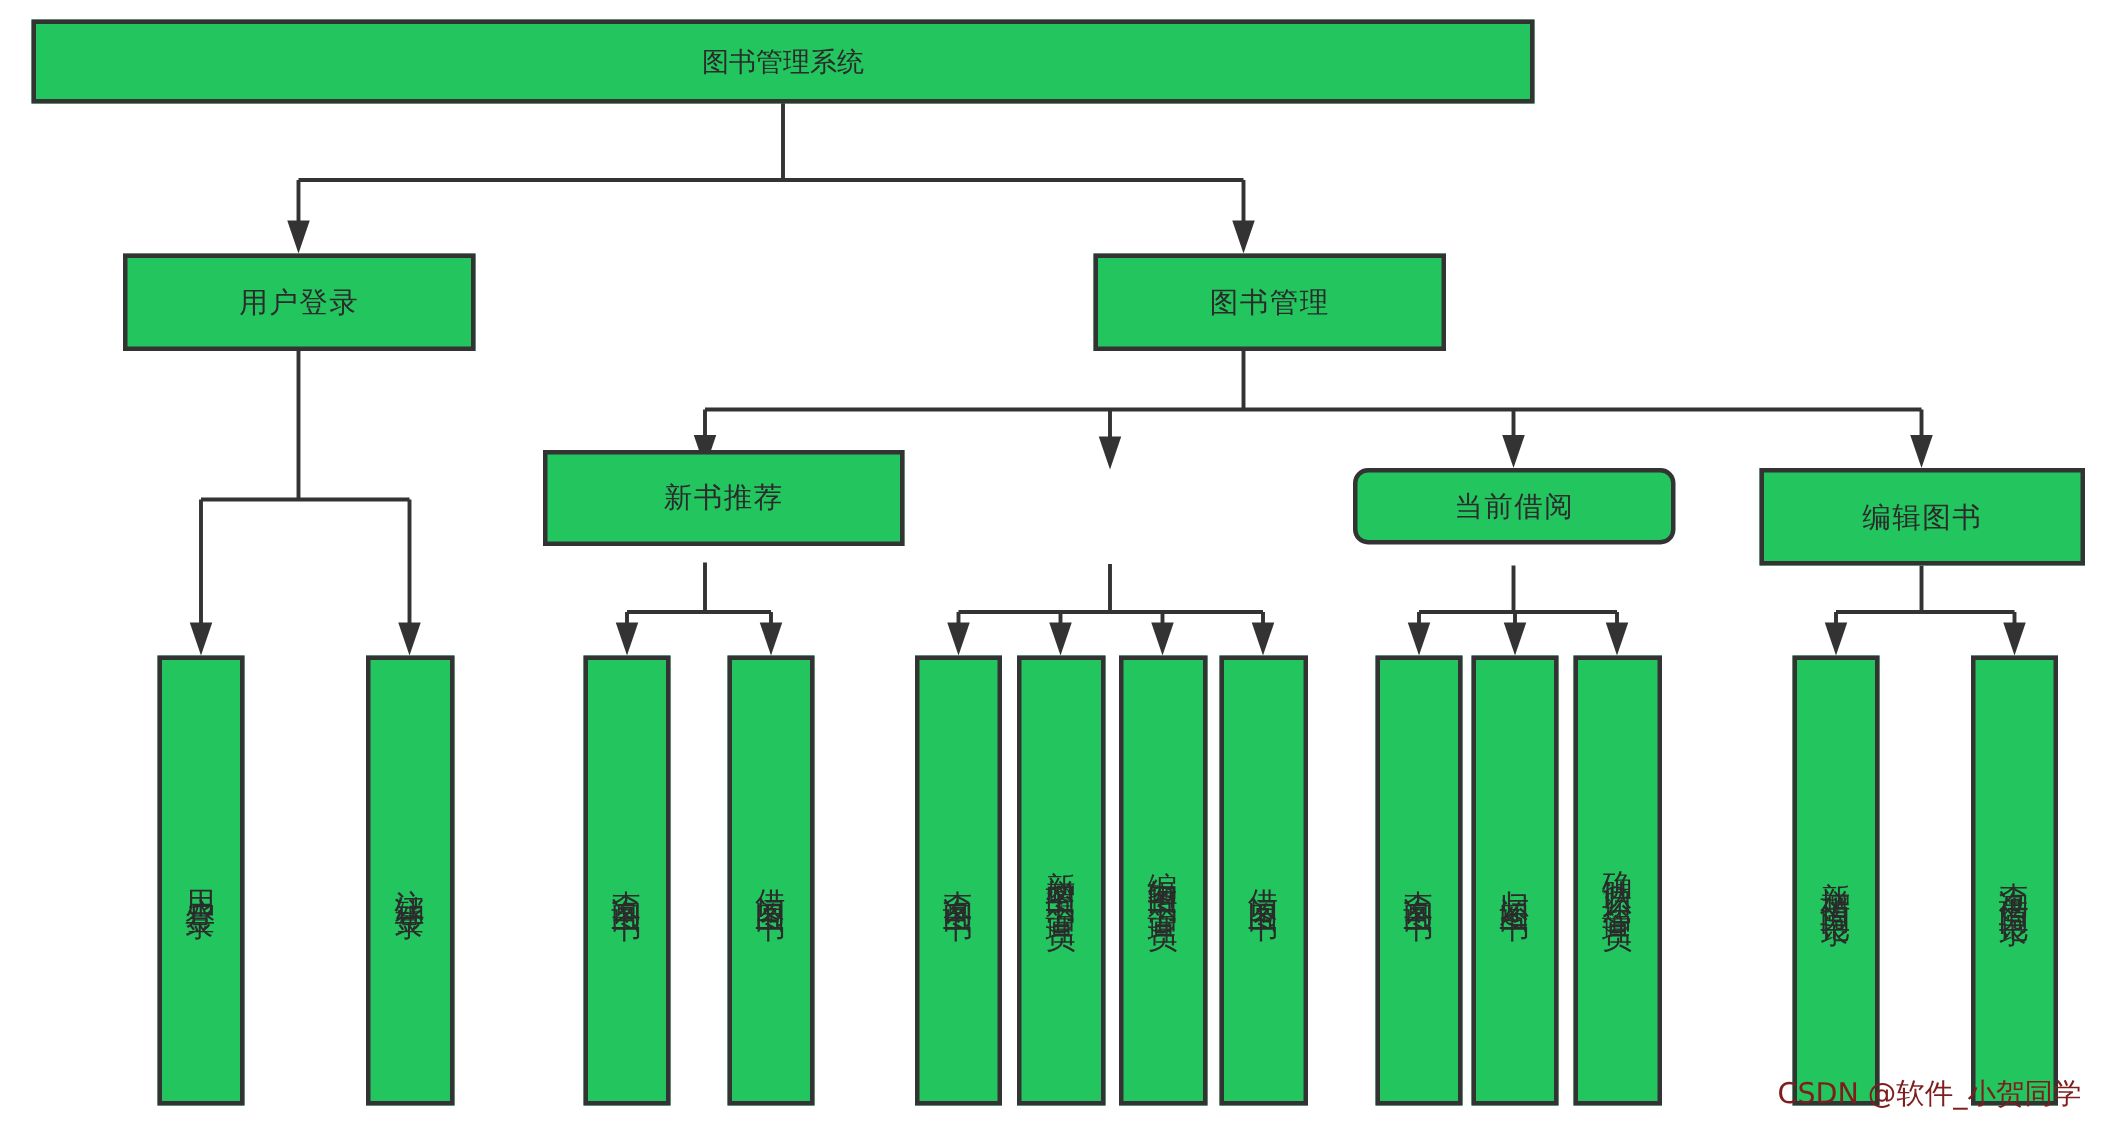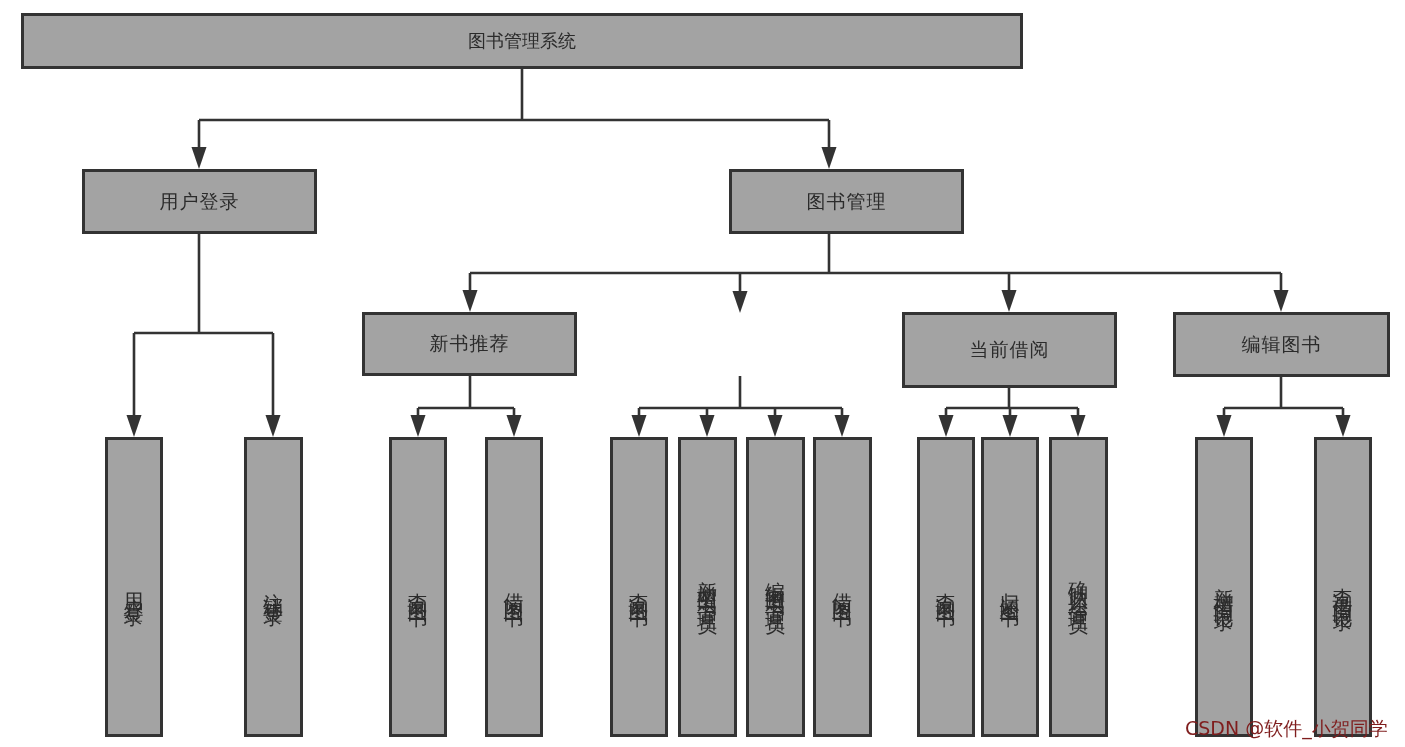--- a/index.html
+++ b/index.html
@@ -14,43 +14,43 @@
   svg.connectors {
     position: absolute;
     left: 0; top: 0;
     width: 1405px; height: 747px;
     z-index: 1;
   }
   .box {
     position: absolute;
     box-sizing: border-box;
     border: 3px solid #333333;
-    background: #a3a3a3;
+    background: #22c55e;
     display: flex;
     align-items: center;
     justify-content: center;
     color: #2b2b2b;
     z-index: 2;
   }
   .box.root  { left: 21px;  top: 13px;  width: 1002px; height: 56px; font-size: 18px; }
   .box.lvl   { font-size: 19px; letter-spacing: 1px; }
   .box.leaf  { top: 437px; height: 300px; font-size: 20px; }
   .vtext {
     writing-mode: vertical-rl;
     text-orientation: mixed;
     letter-spacing: 5px;
     line-height: 1;
   }
   
   .p-user   { left: 82px;  top: 169px; width: 235px; height: 65px; }
   .p-mgmt   { left: 712px; top: 169px; width: 235px; height: 65px; margin-left: 17px; }
   
-  .g-newbook { left: 362px;  top: 312px; width: 215px; height: 64px; }
+  .g-newbook { left: 362px;  top: 300px; width: 241px; height: 64px; }
   .g-borrow  { left: 632px;  top: 313px; width: 216px; height: 63px; }
-  .g-current { left: 902px;  top: 312px; width: 215px; height: 76px; }
+  .g-current { left: 902px;  top: 312px; width: 215px; height: 51px; border-radius: 10px; }
   .g-record  { left: 1173px; top: 312px; width: 217px; height: 65px; }
   
   .l-1  { left: 105px;  width: 58px; }
   .l-2  { left: 244px;  width: 59px; }
   .l-3  { left: 389px;  width: 58px; }
   .l-4  { left: 485px;  width: 58px; }
   .l-5  { left: 610px;  width: 58px; }
   .l-6  { left: 678px;  width: 59px; }
   .l-7  { left: 746px;  width: 59px; }
   .l-8  { left: 813px;  width: 59px; }

